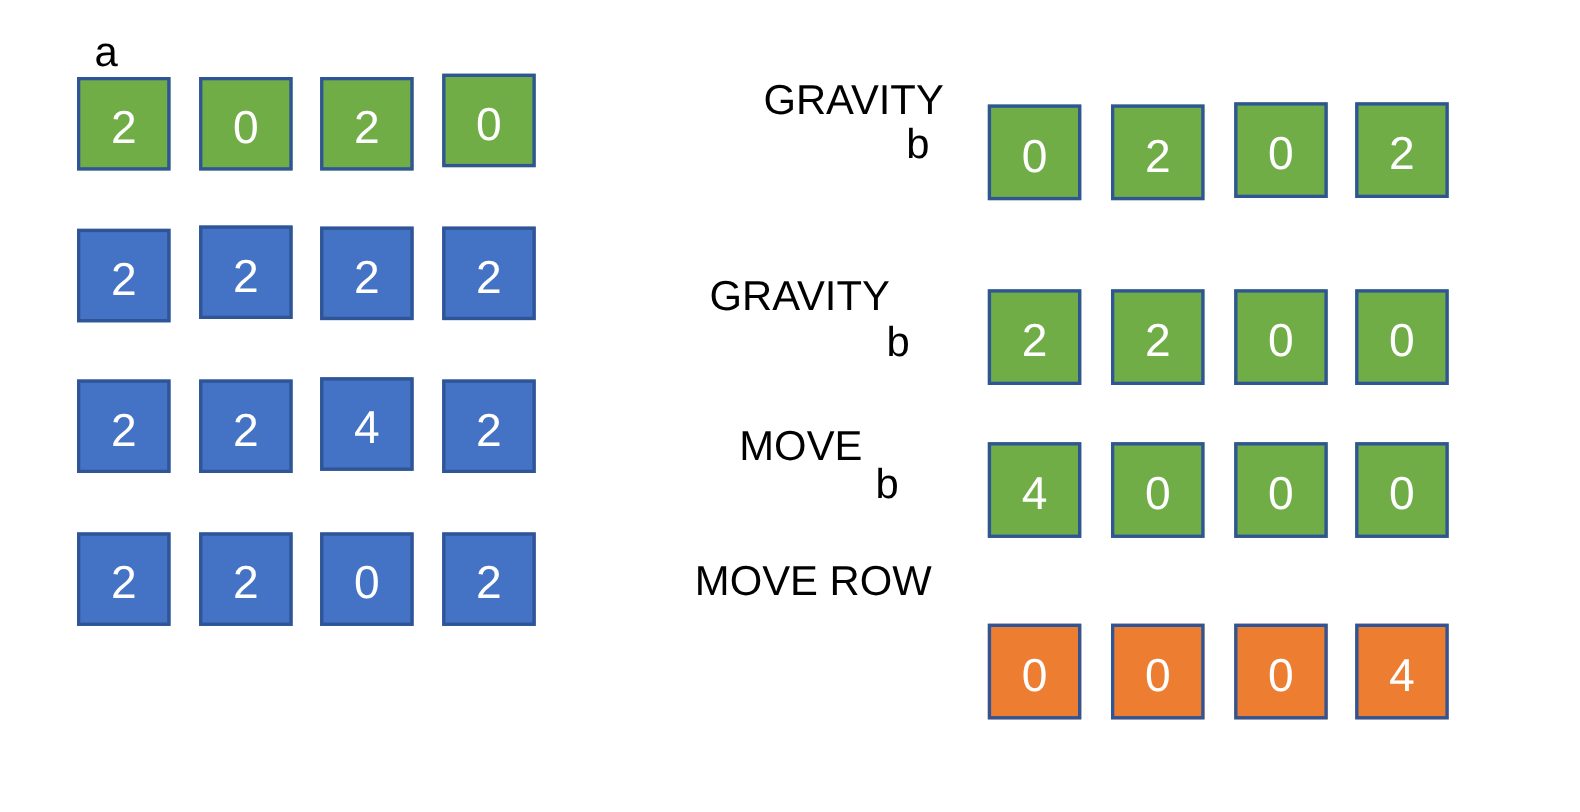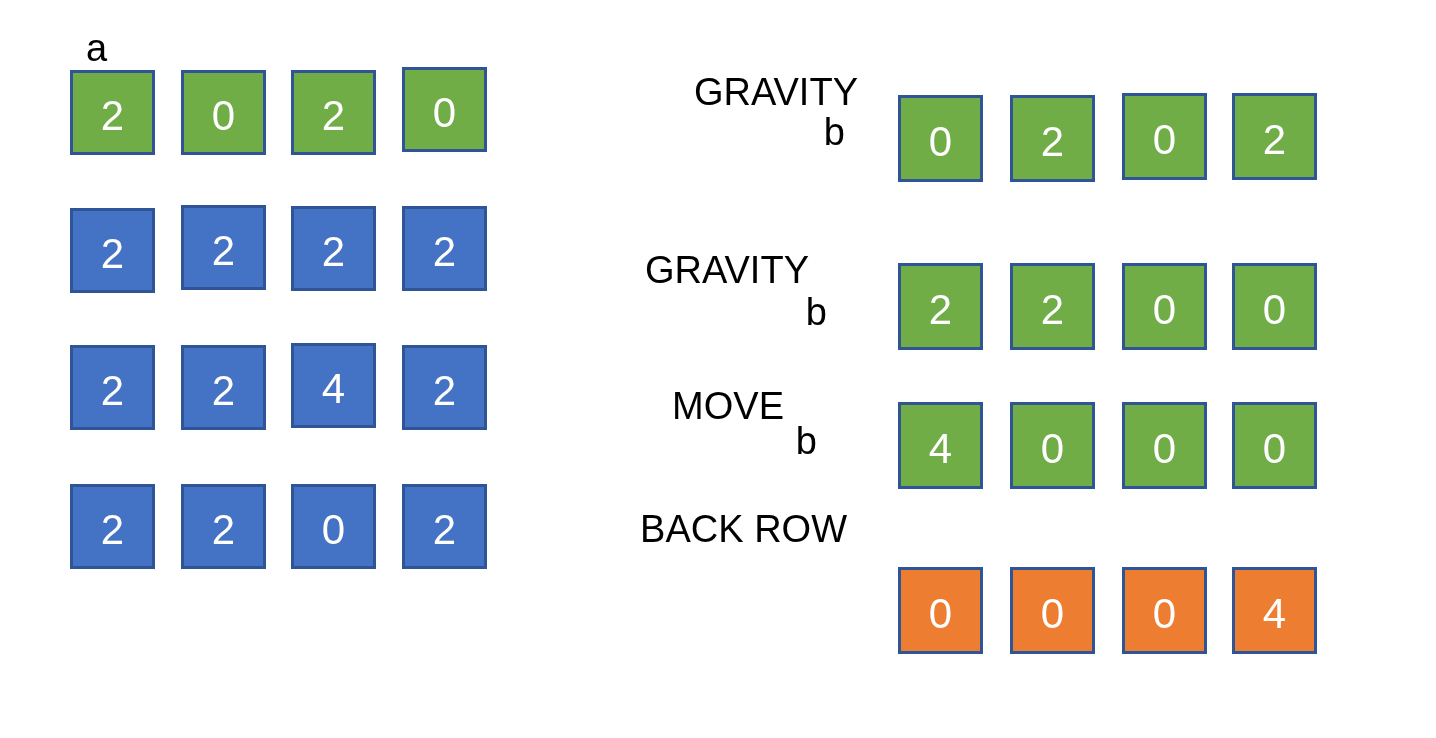--- a/index.html
+++ b/index.html
@@ -110,19 +110,19 @@
 
 <div class="lbl" id="move-title">MOVE</div>
 <div class="lbl" id="move-b">b</div>
 <div>
   <div class="sq rsq fill-green rc0 rr2">4</div>
   <div class="sq rsq fill-green rc1 rr2">0</div>
   <div class="sq rsq fill-green rc2 rr2">0</div>
   <div class="sq rsq fill-green rc3 rr2">0</div>
 </div>
 
-<div class="lbl" id="backrow-title">BACK ROW</div>
+<div class="lbl" id="backrow-title">MOVE ROW</div>
 <div>
   <div class="sq rsq fill-orange rc0 rr3">0</div>
   <div class="sq rsq fill-orange rc1 rr3">0</div>
   <div class="sq rsq fill-orange rc2 rr3">0</div>
   <div class="sq rsq fill-orange rc3 rr3">4</div>
 </div>
 
 </body></html>

